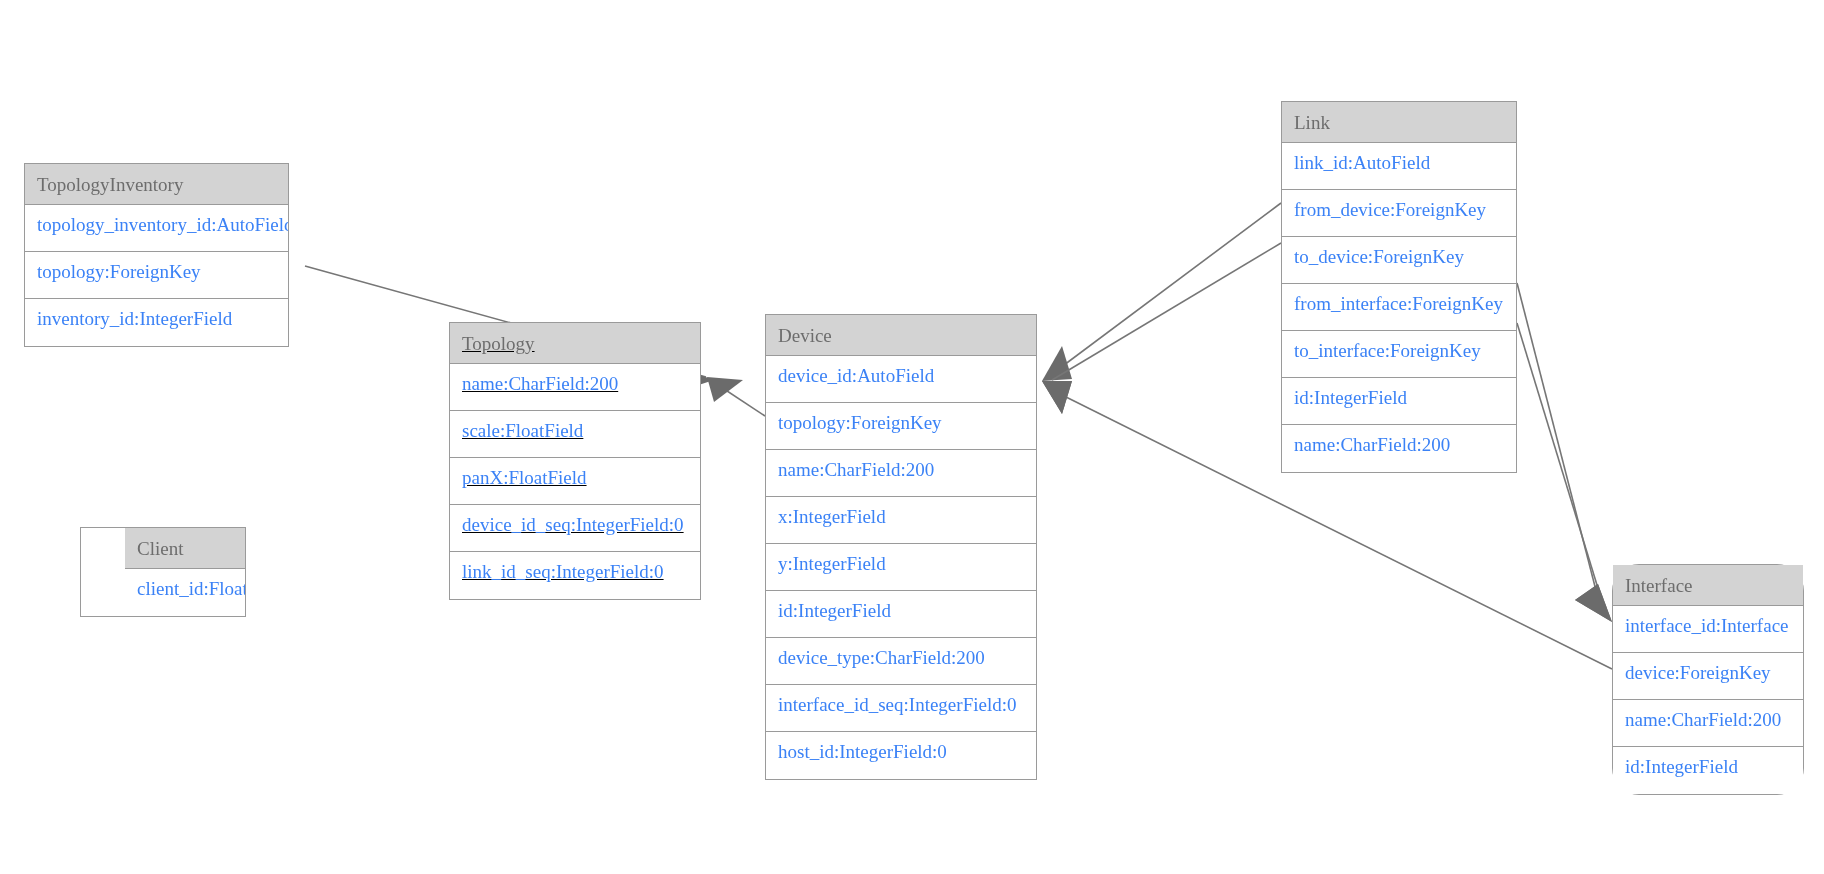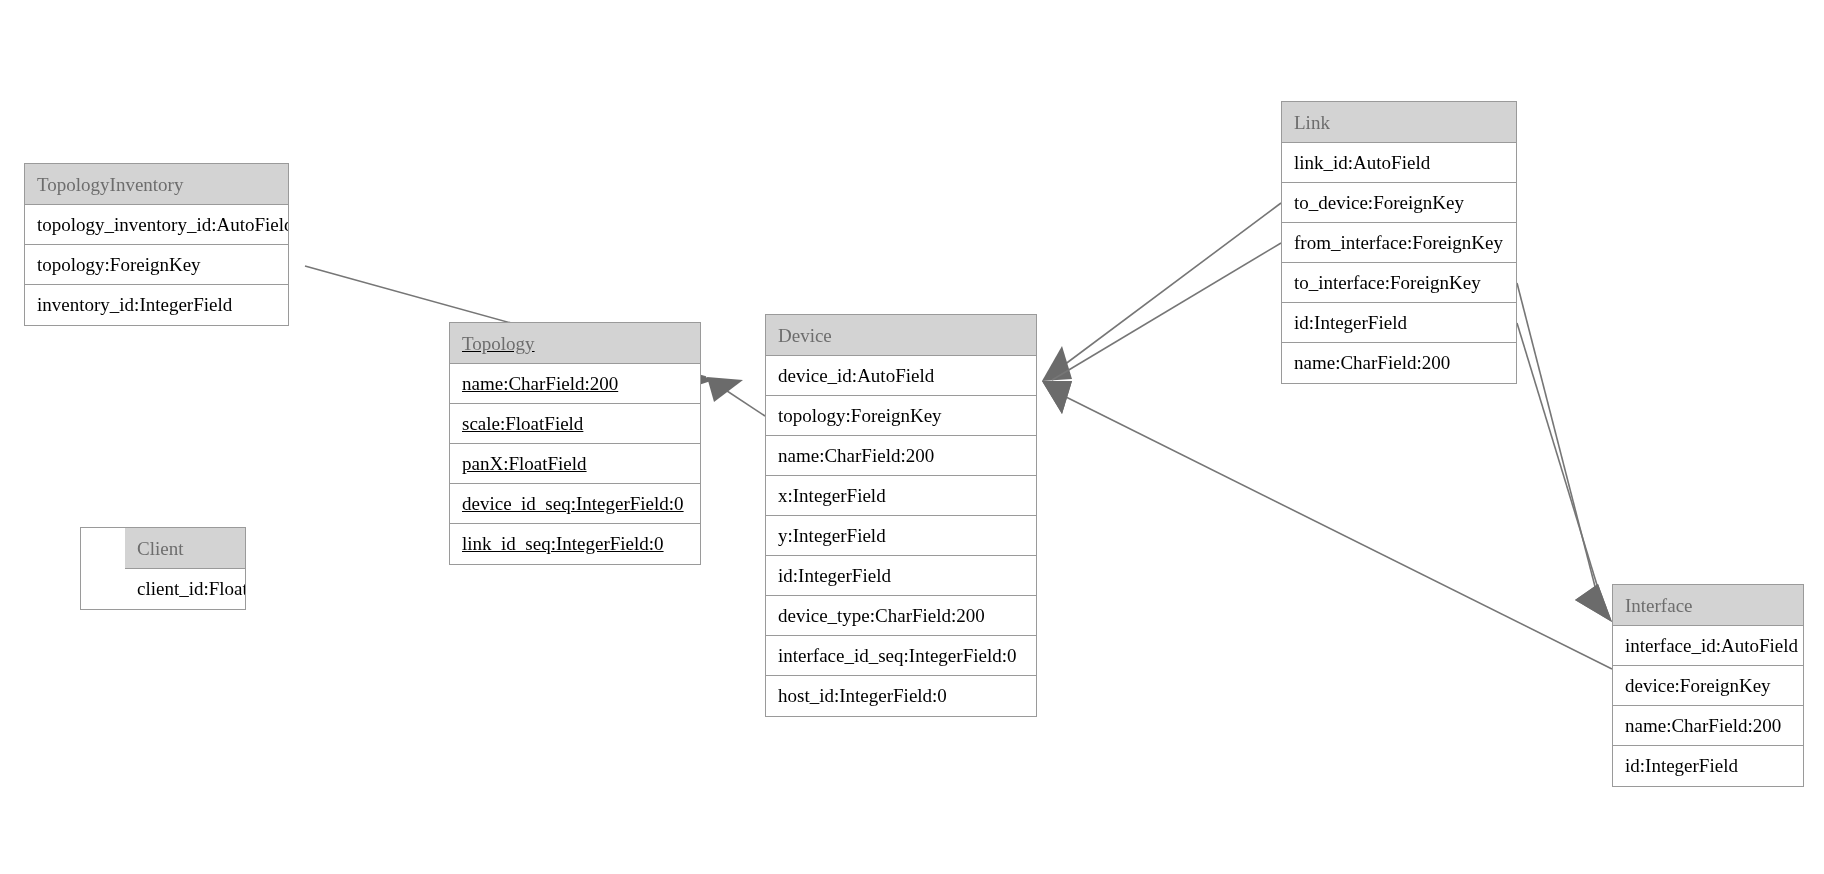--- a/index.html
+++ b/index.html
@@ -37,24 +37,24 @@
     height: 41px;
     line-height: 41px;
     padding: 0 0 0 12px;
     color: #6d6d6d;
     font-size: 19px;
     white-space: nowrap;
     overflow: hidden;
   }
   .entity-field {
     box-sizing: border-box;
-    height: 40px;
+    height: 47px;
     line-height: 40px;
     padding: 0 10px 0 12px;
-    color: #000000;
+    color: #3b82f6;
     font-size: 19px;
     border-bottom: 1px solid #9a9a9a;
     white-space: nowrap;
     overflow: hidden;
     background: #ffffff;
   }
   .entity-field:last-child {
     border-bottom: none;
   }
 </style>
@@ -131,28 +131,29 @@
     <div class="entity-field">y:IntegerField</div>
     <div class="entity-field">id:IntegerField</div>
     <div class="entity-field">device_type:CharField:200</div>
     <div class="entity-field">interface_id_seq:IntegerField:0</div>
     <div class="entity-field">host_id:IntegerField:0</div>
   </div>
 
   <div class="entity" style="left:1281px; top:101px; width:236px;">
     <div class="entity-header">Link</div>
     <div class="entity-field">link_id:AutoField</div>
+    <div class="entity-field">from_device:ForeignKey</div>
     <div class="entity-field">to_device:ForeignKey</div>
     <div class="entity-field">from_interface:ForeignKey</div>
     <div class="entity-field">to_interface:ForeignKey</div>
     <div class="entity-field">id:IntegerField</div>
     <div class="entity-field">name:CharField:200</div>
   </div>
 
-  <div class="entity" style="left:1612px; top:584px; width:192px;">
+  <div class="entity" style="left:1612px; top:564px; width:192px;border-radius:27px;">
     <div class="entity-header">Interface</div>
-    <div class="entity-field">interface_id:AutoField</div>
+    <div class="entity-field">interface_id:Interface</div>
     <div class="entity-field">device:ForeignKey</div>
     <div class="entity-field">name:CharField:200</div>
     <div class="entity-field">id:IntegerField</div>
   </div>
 
 </div>
 
 </body></html>

